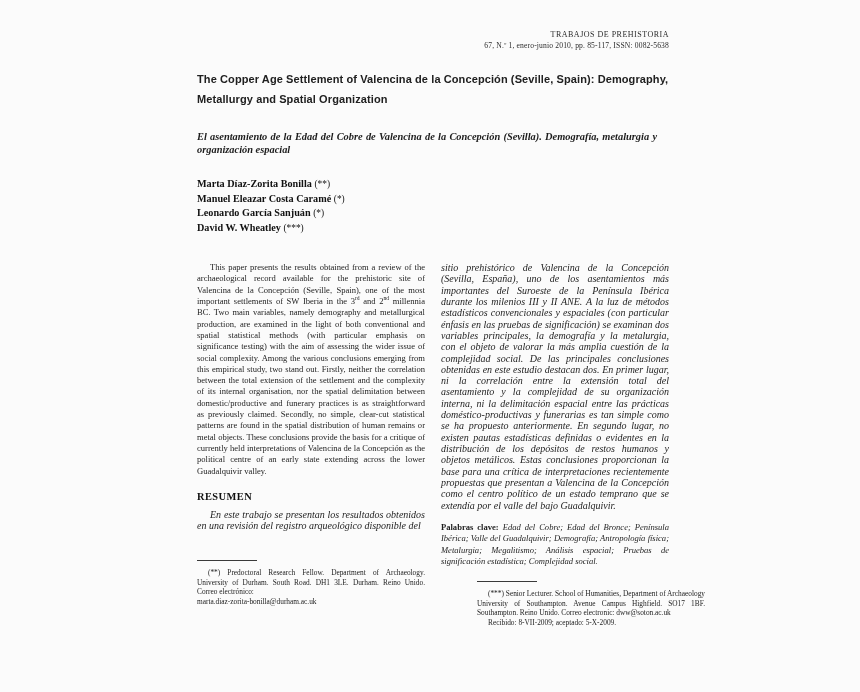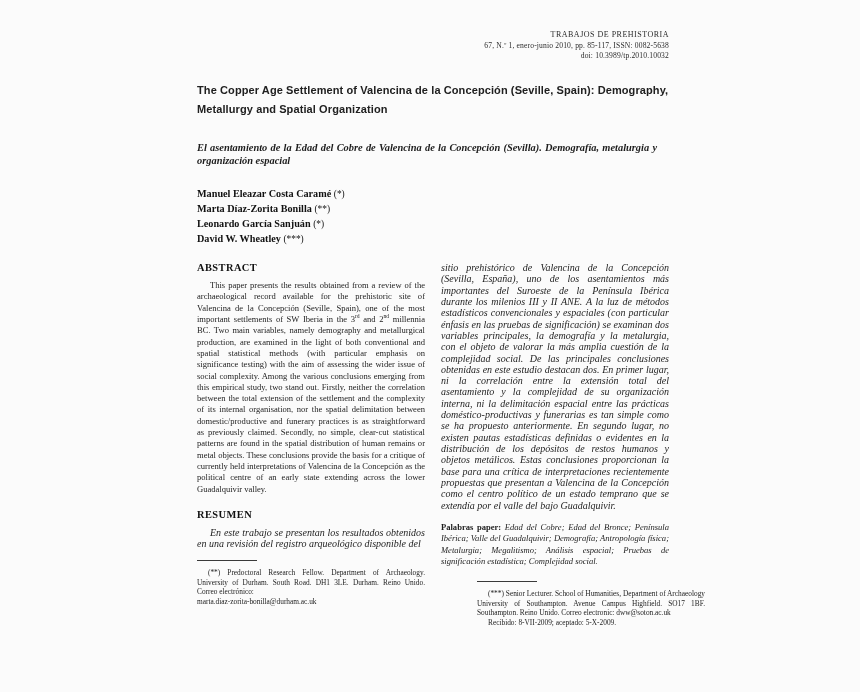--- a/index.html
+++ b/index.html
@@ -170,65 +170,63 @@
 </head>
 <body>
 
 <div class="page">
 
   <div class="content">
 
     <div class="journal-header">
       <div class="jh-title">TRABAJOS DE PREHISTORIA</div>
       <div>67, N.º 1, enero-junio 2010, pp. 85-117, ISSN: 0082-5638</div>
-      <div>doi: 10.3989/tp.2010.10032</div>
     </div>
 
     <div class="title-en">The Copper Age Settlement of Valencina de la Concepción (Seville, Spain): Demography, Metallurgy and Spatial Organization</div>
 
     <div class="title-es">El asentamiento de la Edad del Cobre de Valencina de la Concepción (Sevilla). Demografía, metalurgia y organización espacial</div>
 
     <div class="authors">
+      <div class="author-line">
+        <span>Marta Díaz-Zorita Bonilla</span>
+        <span class="mark">(**)</span>
+      </div>
       <div class="author-line">
         <span>Manuel Eleazar Costa Caramé</span>
         <span class="mark">(*)</span>
       </div>
       <div class="author-line">
-        <span>Marta Díaz-Zorita Bonilla</span>
-        <span class="mark">(**)</span>
-      </div>
-      <div class="author-line">
         <span>Leonardo García Sanjuán</span>
         <span class="mark">(*)</span>
       </div>
       <div class="author-line">
         <span>David W. Wheatley</span>
         <span class="mark">(***)</span>
       </div>
     </div>
 
   </div>
 
   <div class="columns">
 
     <div class="col col-left">
-      <div class="sec-heading">ABSTRACT</div>
       <p class="body-en"><span>This paper presents the results obtained from a review of the archaeological record available for the prehistoric site of Valencina de la Concepción (Seville, Spain), one of the most important settlements of SW Iberia in the 3</span><sup>rd</sup><span> and 2</span><sup>nd</sup><span> millennia BC. Two main variables, namely demography and metallurgical production, are examined in the light of both conventional and spatial statistical methods (with particular emphasis on significance testing) with the aim of assessing the wider issue of social complexity. Among the various conclusions emerging from this empirical study, two stand out. Firstly, neither the correlation between the total extension of the settlement and the complexity of its internal organisation, nor the spatial delimitation between domestic/productive and funerary practices is as straightforward as previously claimed. Secondly, no simple, clear-cut statistical patterns are found in the spatial distribution of human remains or metal objects. These conclusions provide the basis for a critique of currently held interpretations of Valencina de la Concepción as the political centre of an early state extending across the lower Guadalquivir valley.</span></p>
 
       <div class="spacer-resumen"></div>
       <div class="sec-heading">RESUMEN</div>
       <p class="body-es">En este trabajo se presentan los resultados obtenidos en una revisión del registro arqueológico disponible del</p>
     </div>
 
     <div class="col col-right">
       <p class="body-es noindent">sitio prehistórico de Valencina de la Concepción (Sevilla, España), uno de los asentamientos más importantes del Suroeste de la Península Ibérica durante los milenios III y II ANE. A la luz de métodos estadísticos convencionales y espaciales (con particular énfasis en las pruebas de significación) se examinan dos variables principales, la demografía y la metalurgia, con el objeto de valorar la más amplia cuestión de la complejidad social. De las principales conclusiones obtenidas en este estudio destacan dos. En primer lugar, ni la correlación entre la extensión total del asentamiento y la complejidad de su organización interna, ni la delimitación espacial entre las prácticas doméstico-productivas y funerarias es tan simple como se ha propuesto anteriormente. En segundo lugar, no existen pautas estadísticas definidas o evidentes en la distribución de los depósitos de restos humanos y objetos metálicos. Estas conclusiones proporcionan la base para una crítica de interpretaciones recientemente propuestas que presentan a Valencina de la Concepción como el centro político de un estado temprano que se extendía por el valle del bajo Guadalquivir.</p>
 
 
       <div class="kw-block es">
-        <span class="kw-label">Palabras paper:</span><span> Edad del Cobre; Edad del Bronce; Península Ibérica; Valle del Guadalquivir; Demografía; Antropología física; Metalurgia; Megalitismo; Análisis espacial; Pruebas de significación estadística; Complejidad social.</span>
+        <span class="kw-label">Palabras clave:</span><span> Edad del Cobre; Edad del Bronce; Península Ibérica; Valle del Guadalquivir; Demografía; Antropología física; Metalurgia; Megalitismo; Análisis espacial; Pruebas de significación estadística; Complejidad social.</span>
       </div>
     </div>
 
   </div>
 
   <div class="footnotes fn-left">
     <div class="fn-rule"></div>
     <p class="fn">(**) Predoctoral Research Fellow. Department of Archaeology. University of Durham. South Road. DH1 3LE. Durham. Reino Unido. Correo electrónico:</p>
     <p class="fn noindent nojust">marta.diaz-zorita-bonilla@durham.ac.uk</p>
   </div>

